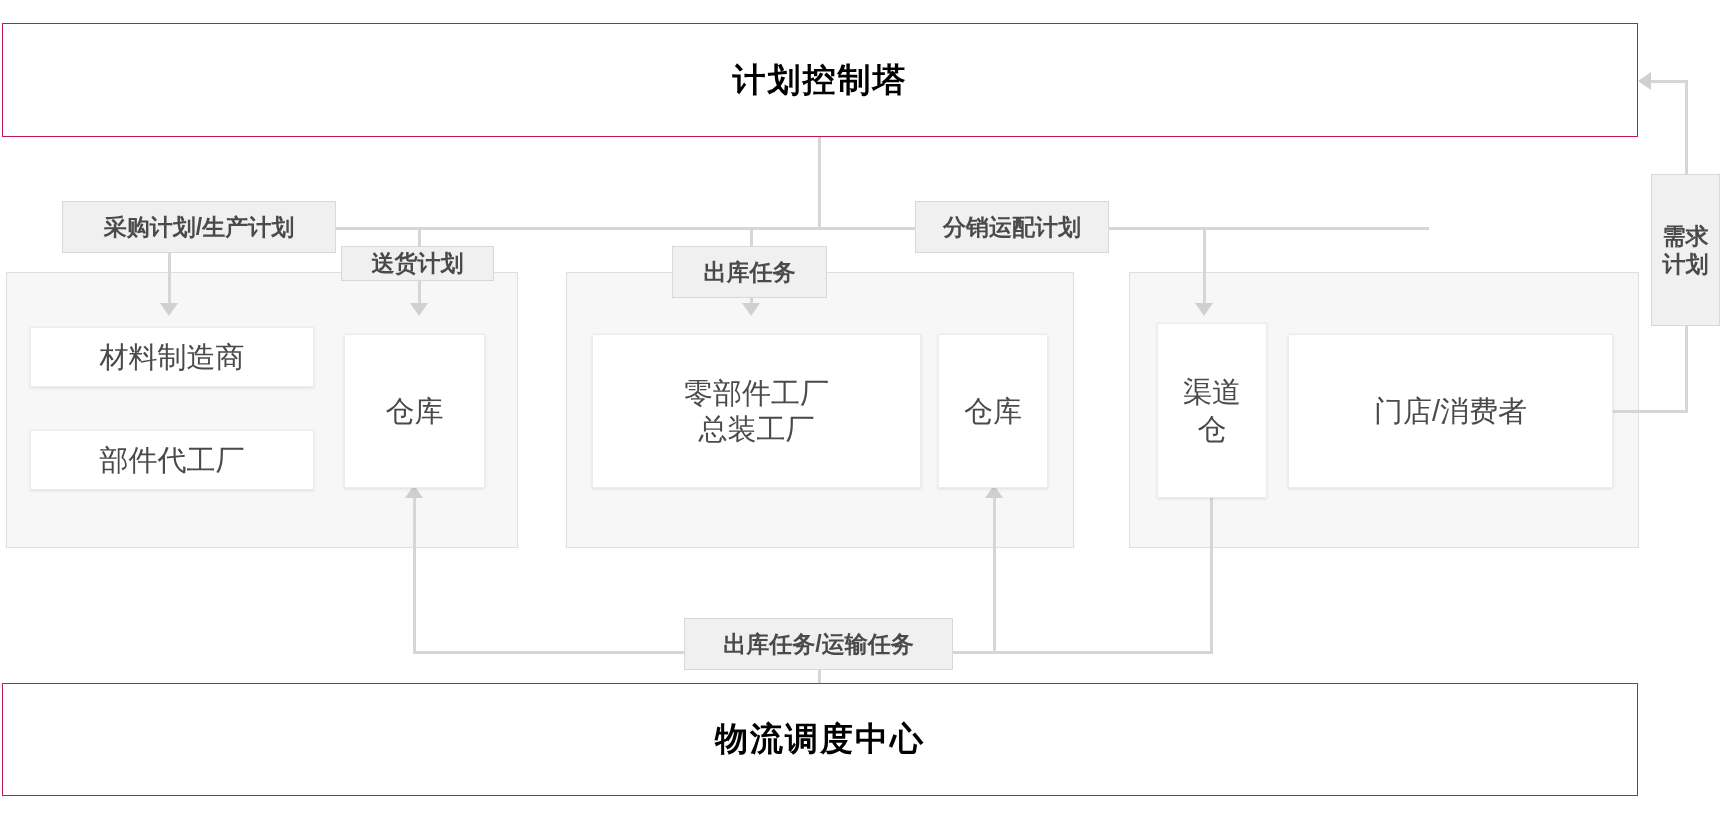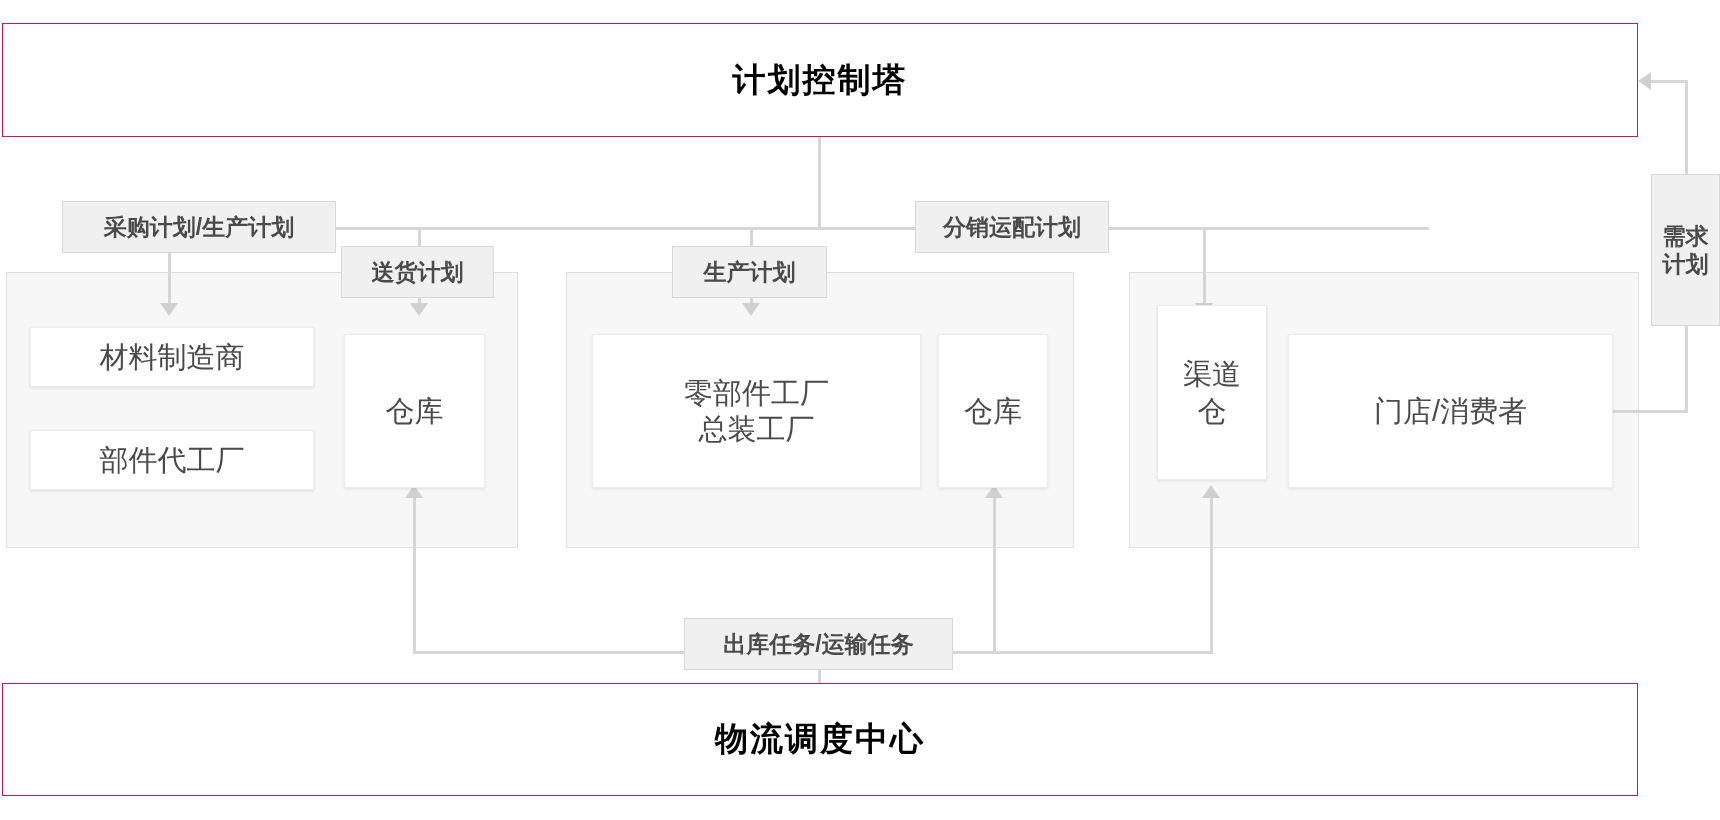--- a/index.html
+++ b/index.html
@@ -164,26 +164,26 @@
 
   <div class="ln lnv" style="left:1210px; top:498px; height:156px;"></div>
   <div class="arrow arr-up" style="left:1202px; top:485px;"></div>
 
   <div class="ln lnv" style="left:818px; top:651px; height:67px;"></div>
 
   <div class="plabel" style="left:62px; top:201px; width:274px; height:52px;">
     <span>采购计划/生产计划</span>
   </div>
 
-  <div class="plabel" style="left:341px; top:246px; width:153px; height:52px;">
+  <div class="plabel" style="left:341px; top:246px; width:153px; height:35px;">
     <span>送货计划</span>
   </div>
 
   <div class="plabel" style="left:672px; top:246px; width:155px; height:52px;">
-    <span>生产计划</span>
+    <span>出库任务</span>
   </div>
 
   <div class="plabel" style="left:915px; top:201px; width:194px; height:52px;">
     <span>分销运配计划</span>
   </div>
 
   <div class="plabel" style="left:1651px; top:174px; width:69px; height:152px;">
     <span>需求
 计划</span>
   </div>
@@ -206,21 +206,21 @@
 
   <div class="node" style="left:592px; top:334px; width:329px; height:154px;">
     <span>零部件工厂
 总装工厂</span>
   </div>
 
   <div class="node" style="left:938px; top:334px; width:110px; height:154px;">
     <span>仓库</span>
   </div>
 
-  <div class="node" style="left:1157px; top:305px; width:110px; height:175px;">
+  <div class="node" style="left:1157px; top:323px; width:110px; height:175px;">
     <span>渠道
 仓</span>
   </div>
 
   <div class="node" style="left:1288px; top:334px; width:325px; height:154px;">
     <span>门店/消费者</span>
   </div>
 
 </div>
 

